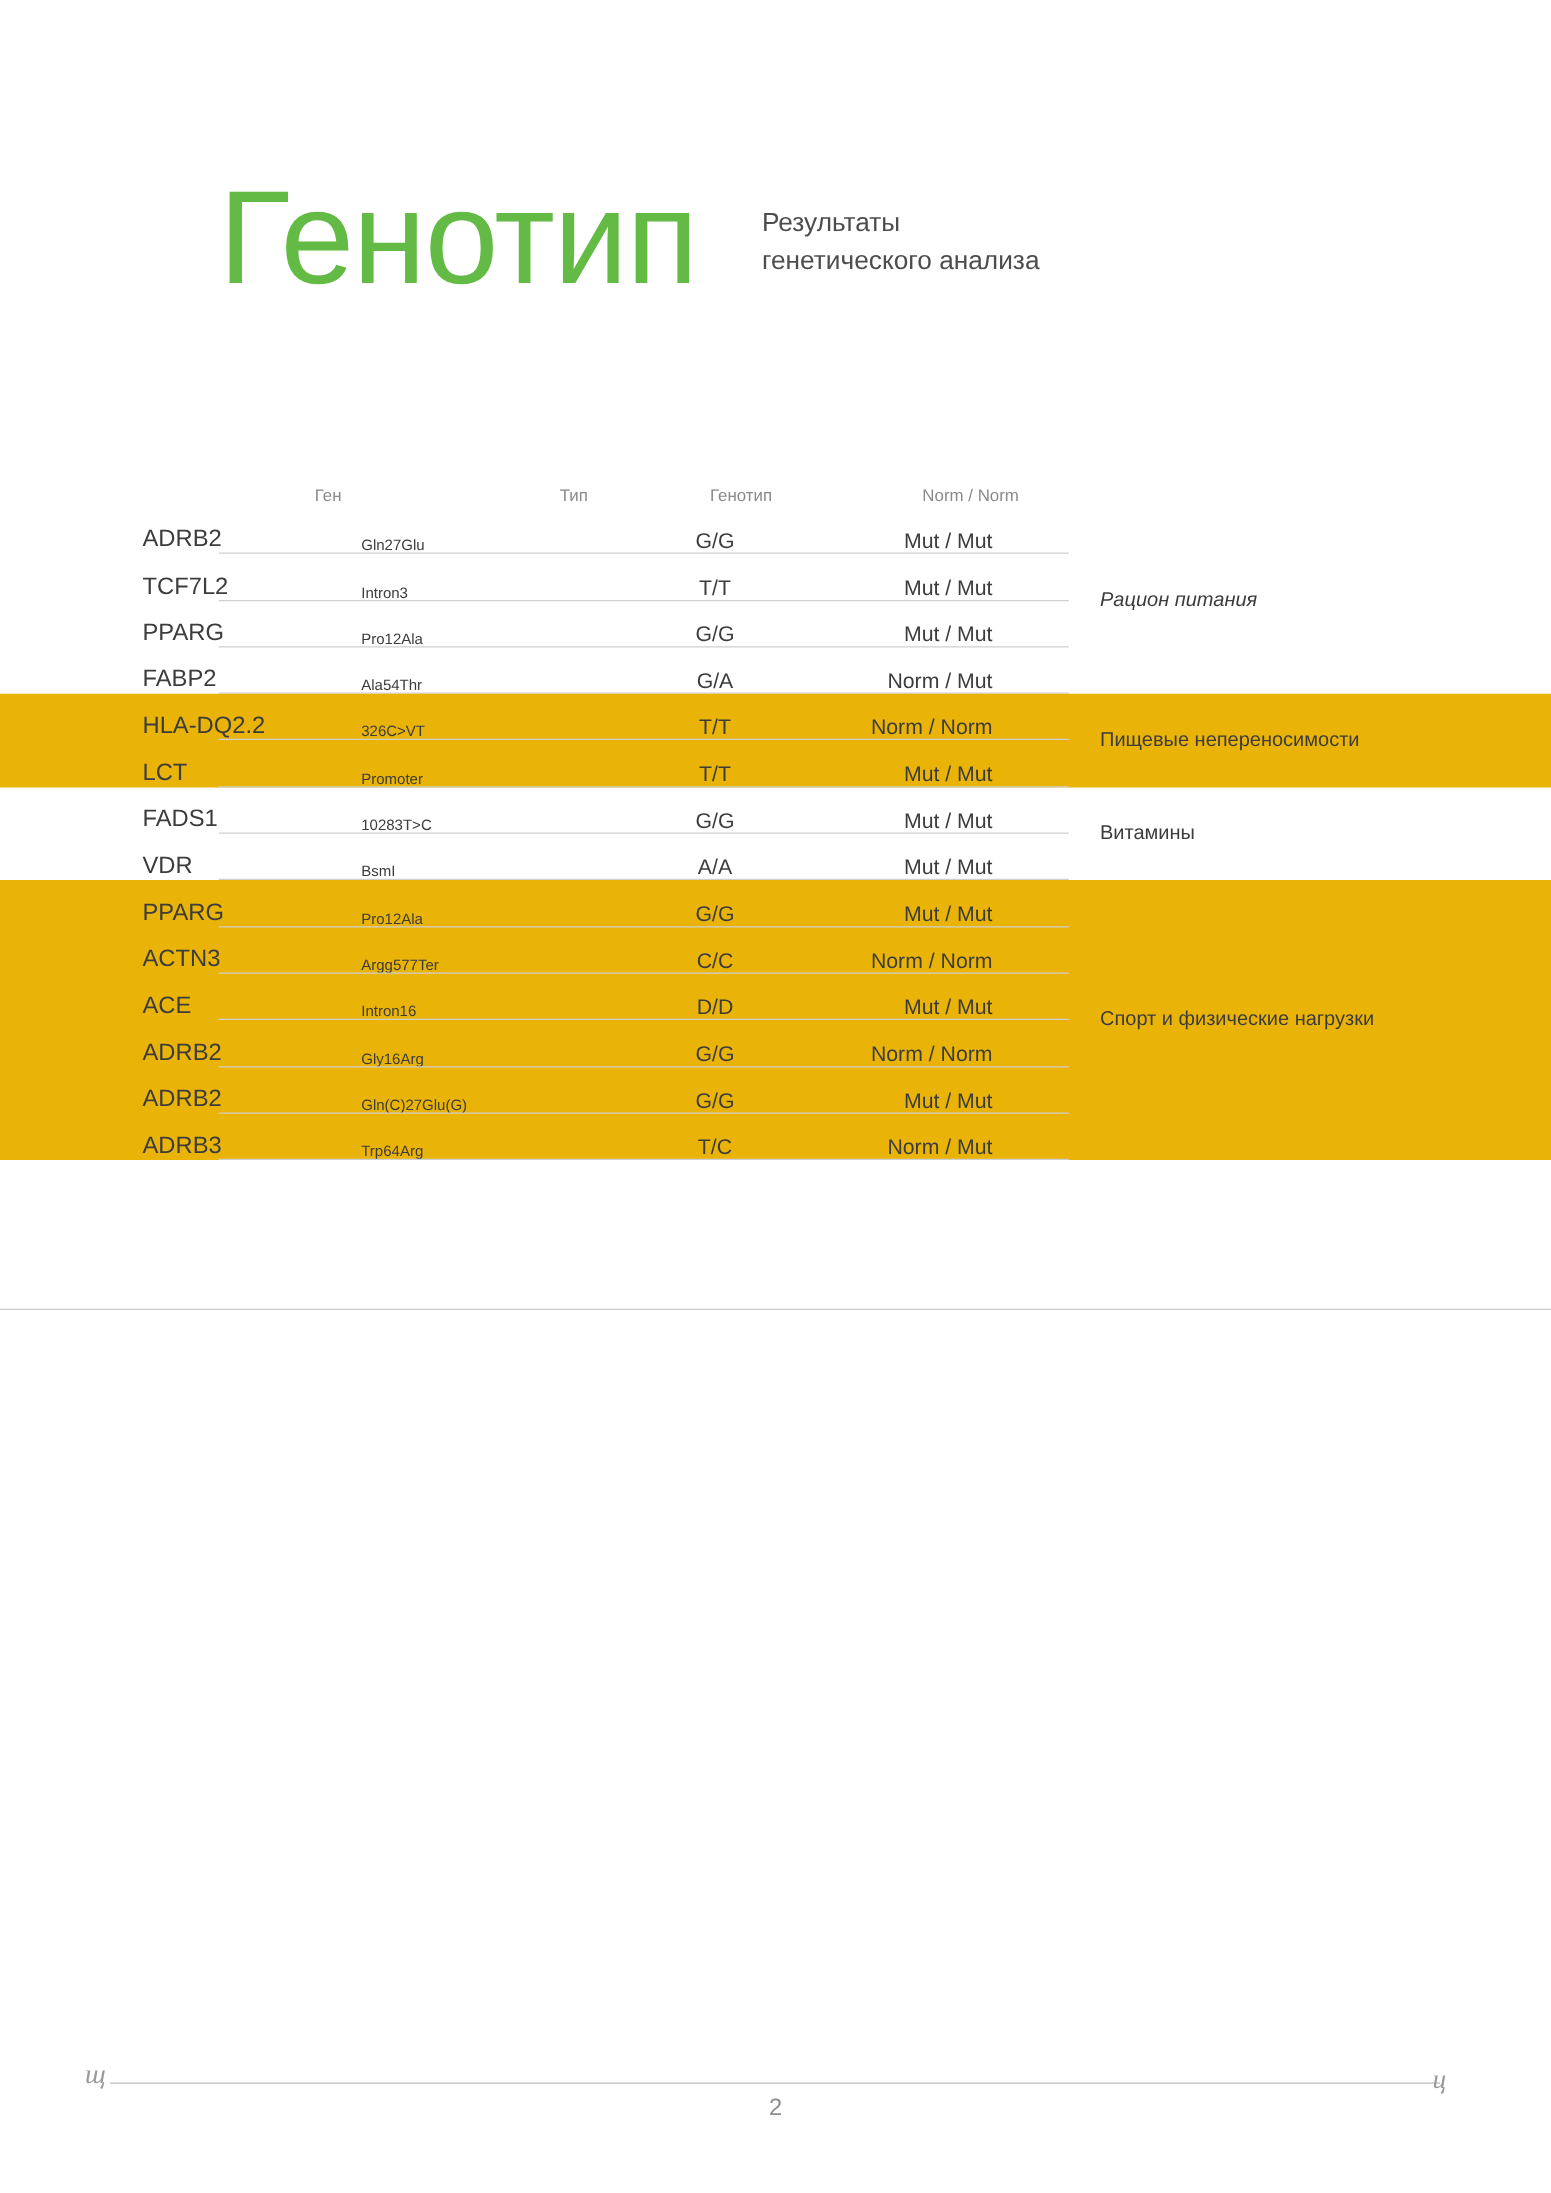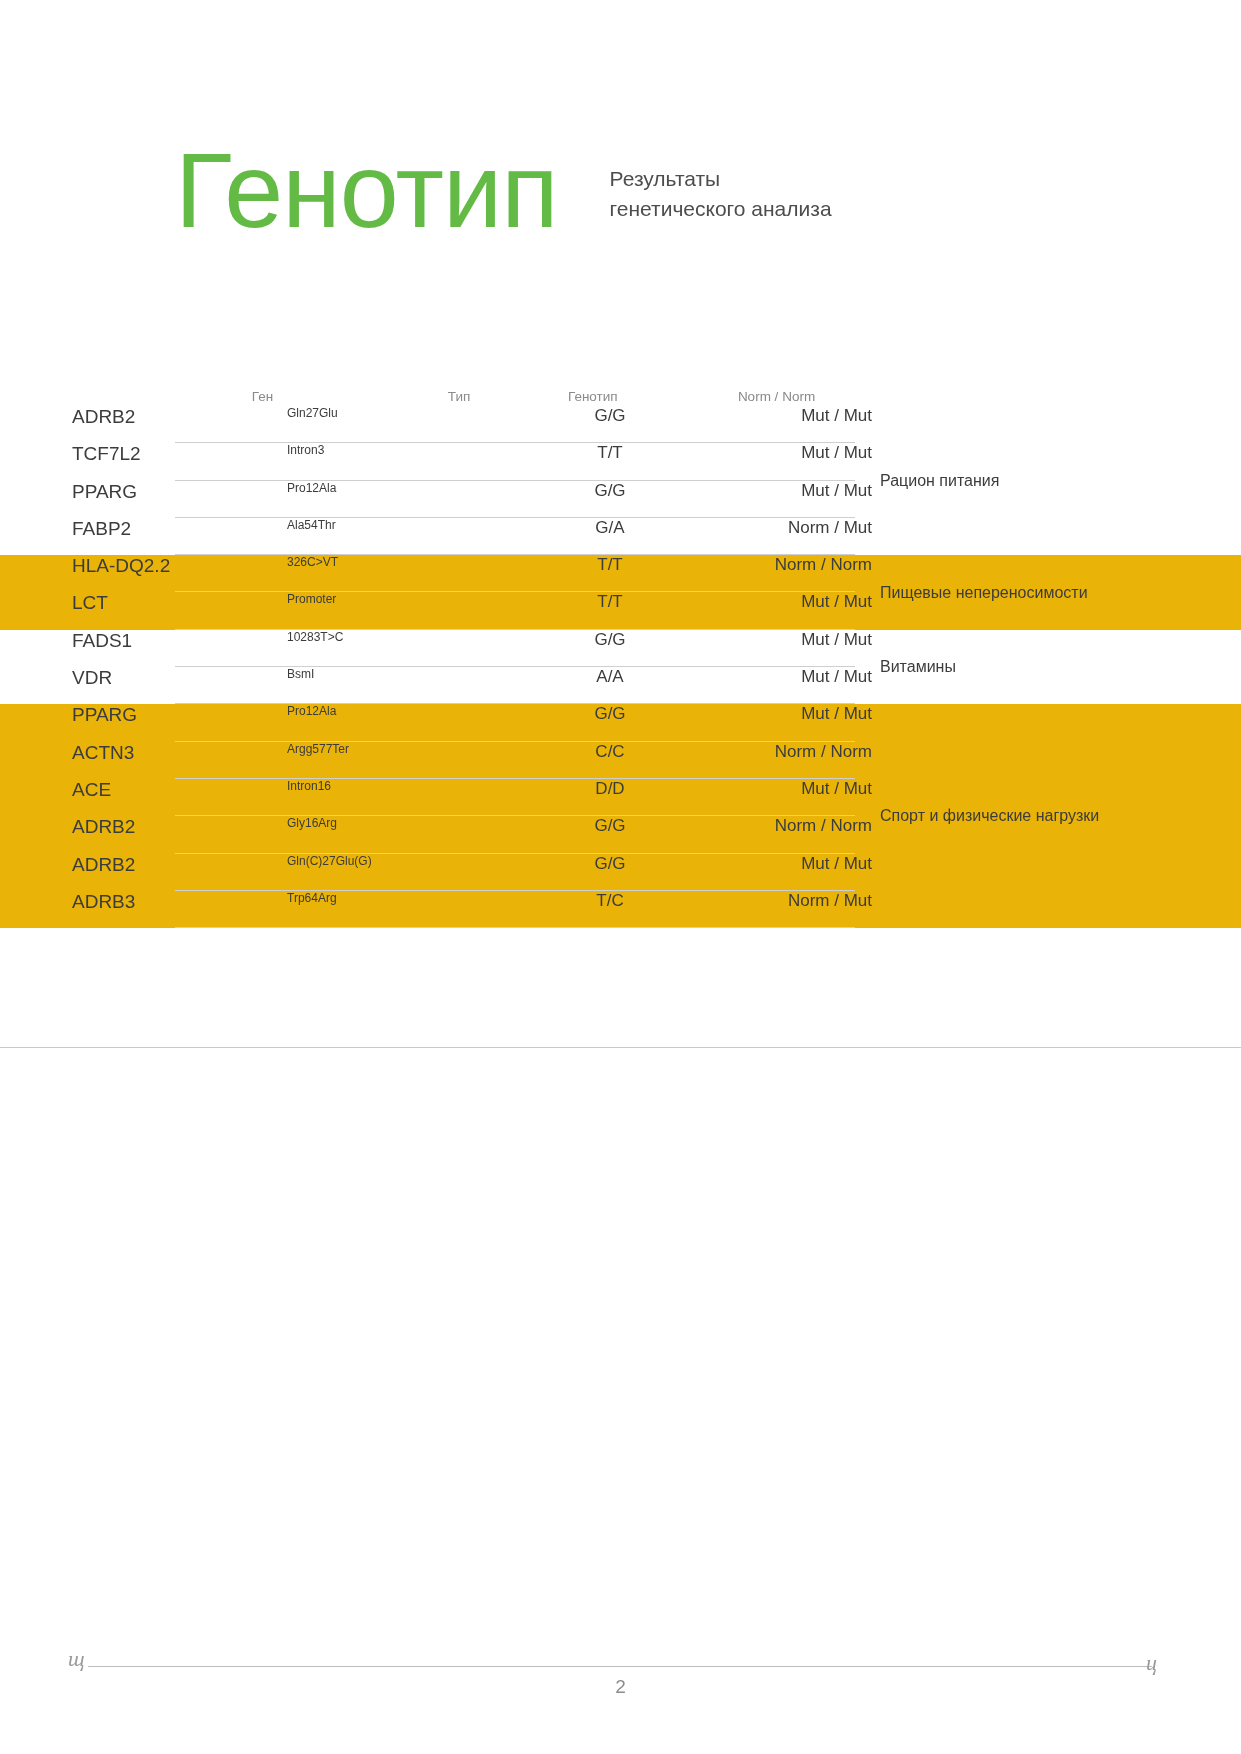--- a/index.html
+++ b/index.html
@@ -68,26 +68,25 @@
   .thead .th {
     font-size: 13.5px;
     color: #8a8a8a;
     font-weight: 400;
     padding-bottom: 2px;
     text-align: center;
   }
 
   .row {
     display: flex;
-    align-items: flex-start;
-    padding-left: 72px;
+    align-items: flex-end;
+    padding-left: 114px;
     height: 37.3px;
     box-sizing: border-box;
     position: relative;
-    gap: 40px;
   }
   .row .cell-line {
     position: absolute;
     left: 175px;
     bottom: 0;
     width: 680px;
     height: 1px;
     background: #cfcfcf;
   }
 
@@ -274,21 +273,21 @@
         </div>
         <div class="row">
           <div class="c-gene">ADRB3</div>
           <div class="c-type">Trp64Arg</div>
           <div class="c-geno">T/C</div>
           <div class="c-norm">Norm / Mut</div>
           <div class="cell-line"></div>
         </div>
       </div>
     </div>
-<div class="group-label" style="top: 93.6px;">Рацион питания</div>
+<div class="group-label" style="top: 93.6px; font-style: italic;">Рацион питания</div>
     <div class="group-label" style="top: 205.5px;">Пищевые непереносимости</div>
     <div class="group-label" style="top: 280.1px;">Витамины</div>
     <div class="group-label" style="top: 429.3px;">Спорт и физические нагрузки</div>
   </div>
 
 <div class="hr"></div>
 
 <div class="footer">
   <div class="footer-left-mark">щ</div>
   <div class="footer-line"></div>

